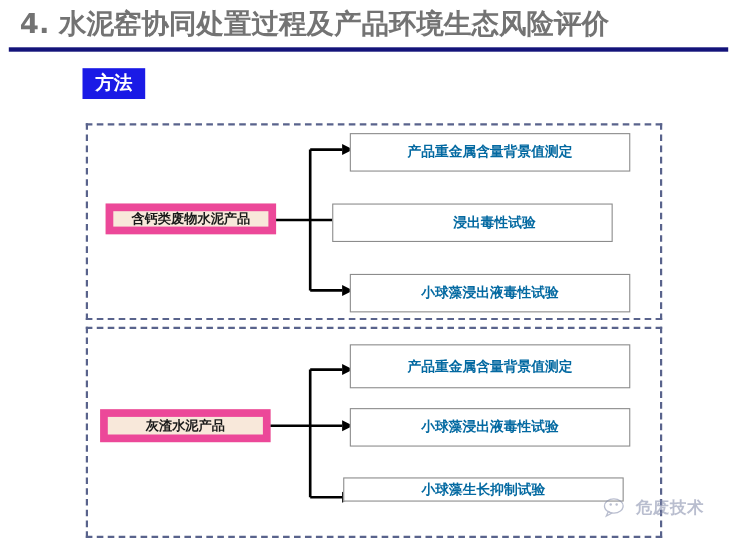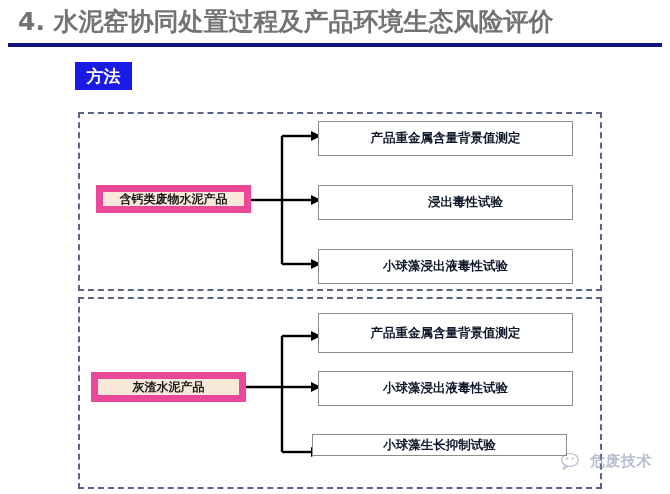--- a/index.html
+++ b/index.html
@@ -85,32 +85,32 @@
   }
   #src-calcium { left: 96px; top: 185px; width: 155px; height: 28px; }
   #src-ash     { left: 91px; top: 372px; width: 155px; height: 30px; }
 
   
   .target-box {
     position: absolute;
     box-sizing: border-box;
     border: 1px solid #8c8c8c;
     background: #ffffff;
-    color: #0f172a;
+    color: #0369a1;
     font-family: "DejaVu Serif", "Liberation Serif", serif;
     font-weight: bold;
     font-size: 12.5px;
     display: flex;
     align-items: center;
     justify-content: center;
     text-align: center;
     white-space: nowrap;
   }
   #tgt-c-1 { left: 318px; top: 121px; width: 255px; height: 35px; }
-  #tgt-c-2 { left: 318px; top: 185px; width: 255px; height: 35px; padding-left: 40px; }
+  #tgt-c-2 { left: 302px; top: 185px; width: 255px; height: 35px; padding-left: 40px; }
   #tgt-c-3 { left: 318px; top: 249px; width: 255px; height: 35px; }
 
   #tgt-a-1 { left: 318px; top: 313px; width: 255px; height: 40px; }
   #tgt-a-2 { left: 318px; top: 371px; width: 255px; height: 35px; }
   #tgt-a-3 { left: 312px; top: 434px; width: 255px; height: 22px; }
 
   
   .connector {
     position: absolute;
     pointer-events: none;
@@ -122,21 +122,20 @@
   #watermark {
     position: absolute;
     left: 548px;
     top: 448px;
     width: 116px;
     height: 26px;
     display: flex;
     align-items: center;
     gap: 4px;
     opacity: 0.55;
-    justify-content: center;
   }
   #watermark .wm-text {
     color: #8189a8;
     font-family: "DejaVu Sans", "Liberation Sans", sans-serif;
     font-weight: bold;
     font-size: 15px;
     white-space: nowrap;
     letter-spacing: 0.5px;
   }
 </style>

